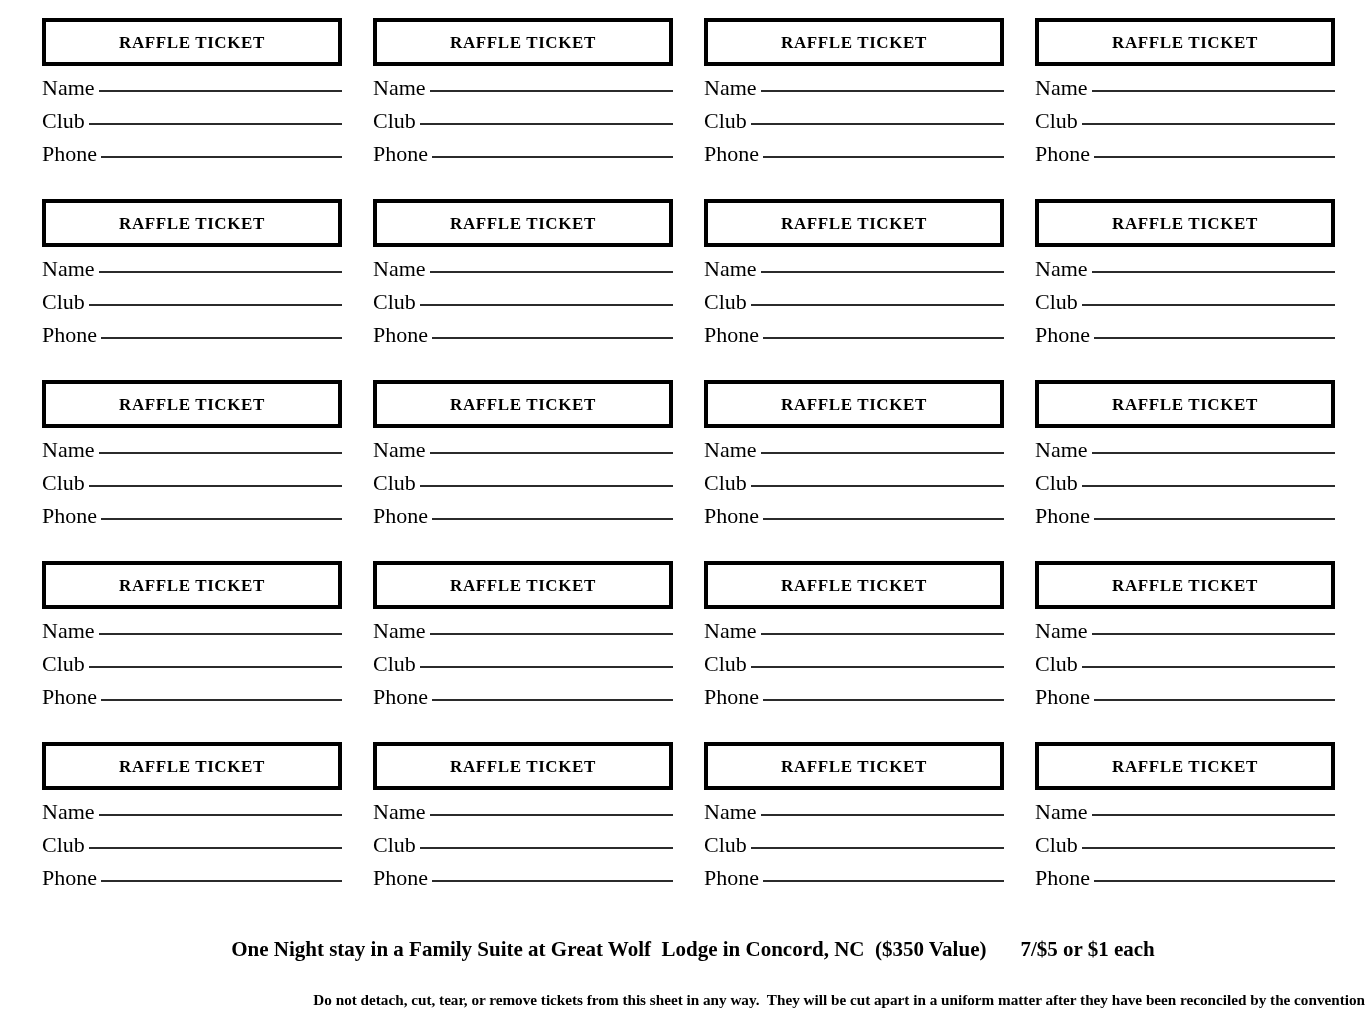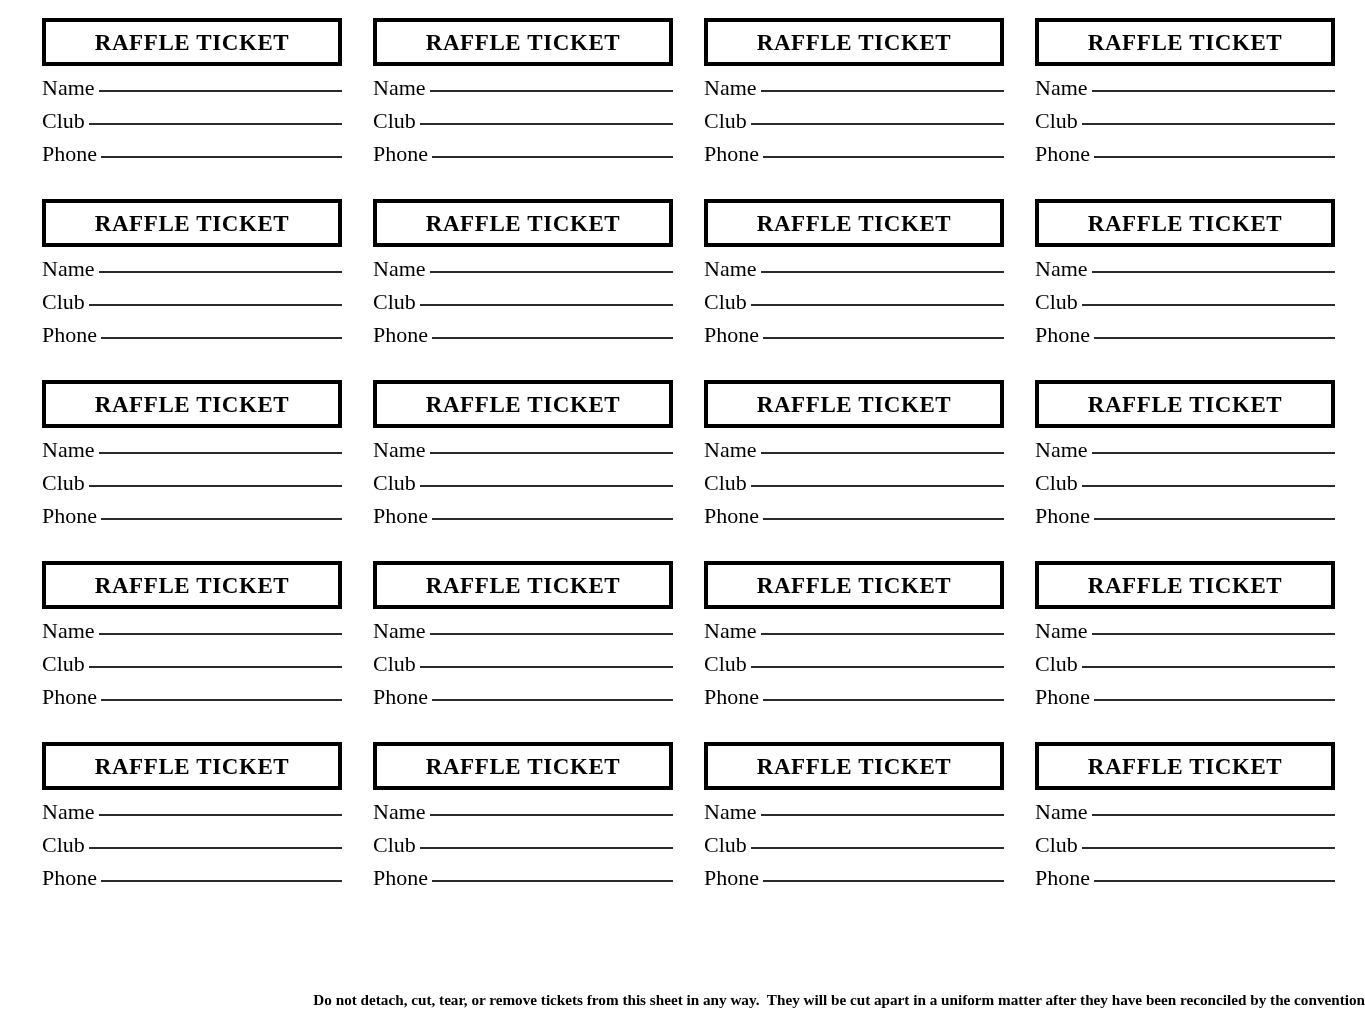--- a/index.html
+++ b/index.html
@@ -50,21 +50,21 @@
     border: 4px solid #000000;
     background: #ffffff;
     display: flex;
     align-items: center;
     justify-content: center;
   }
 
   .ticket-title {
     font-family: "Liberation Serif", "DejaVu Serif", serif;
     font-weight: bold;
-    font-size: 23px;
+    font-size: 17px;
     letter-spacing: 0.6px;
     line-height: 1;
     white-space: nowrap;
     color: #000000;
   }
 
   .ticket-fields {
     padding-top: 11px;
   }
 
@@ -516,20 +516,23 @@
             <span class="field-rule"></span>
           </div>
           <div class="field-row">
             <span class="field-label">Phone</span>
             <span class="field-rule"></span>
           </div>
         </div>
       </div>
     </div>
 
+  <div id="prize-line">
+    <span class="prize-text">One Night stay in a Family Suite at Great Wolf  Lodge in Concord, NC  ($350 Value)</span><span class="prize-price">7/$5 or $1 each</span>
+  </div>
 
   <div id="disclaimer">
     <span class="d-line">Do not detach, cut, tear, or remove tickets from this sheet in any way.  They will be cut apart in a uniform matter after they have been reconciled by the convention</span>
     
     
   </div>
 
 </div>
 
 </body></html>

